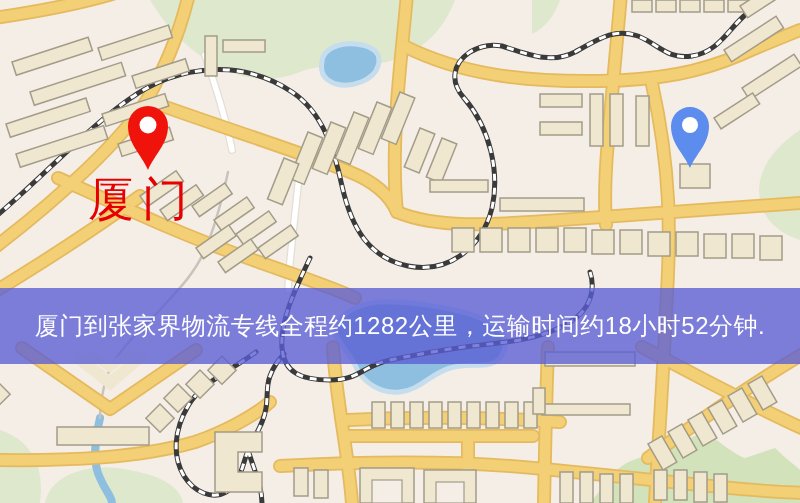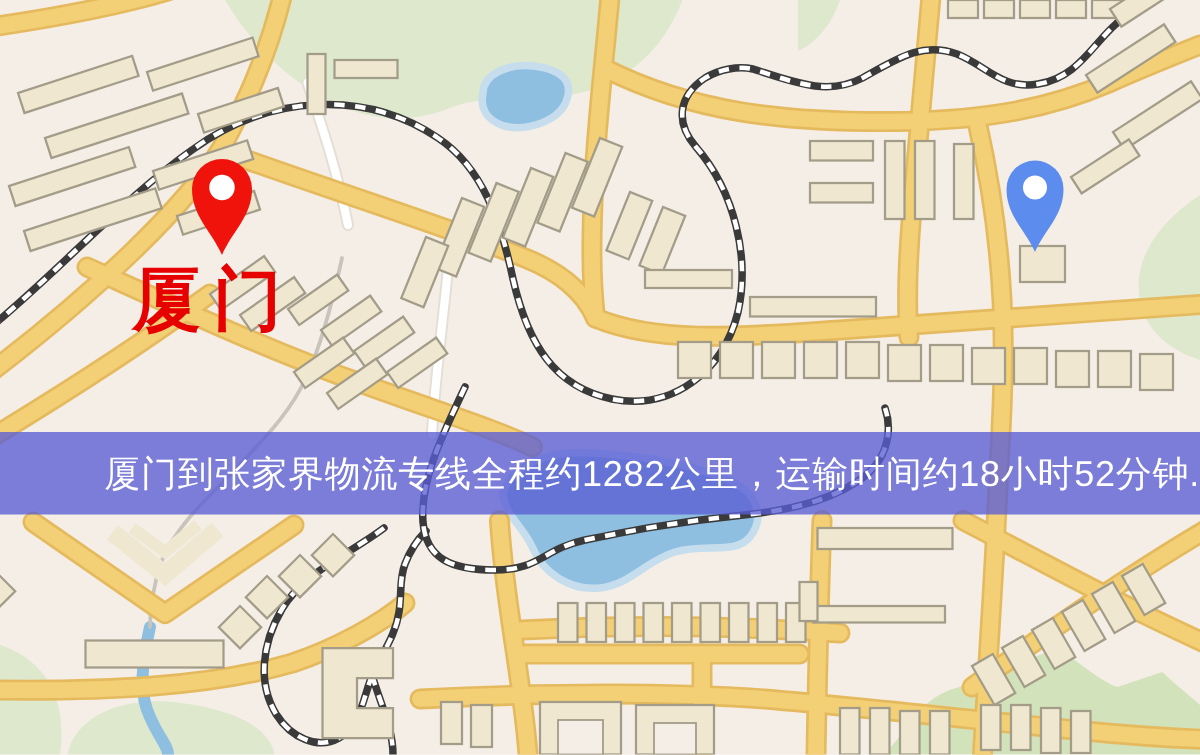--- a/index.html
+++ b/index.html
@@ -23,27 +23,27 @@
   .road-casing{fill:none;stroke:var(--road-edge);stroke-width:14;stroke-linecap:round;stroke-linejoin:round;}
   .road-fill{fill:none;stroke:var(--road);stroke-width:10.5;stroke-linecap:round;stroke-linejoin:round;}
   .minor-casing{fill:none;stroke:#e4ded4;stroke-width:8;stroke-linecap:round;}
   .minor-fill{fill:none;stroke:var(--minor-road);stroke-width:5.5;stroke-linecap:round;}
   .rail-base{fill:none;stroke:var(--rail);stroke-width:5;stroke-linecap:round;}
   .rail-dash{fill:none;stroke:var(--rail-dash);stroke-width:3;stroke-dasharray:7 7;stroke-linecap:butt;}
   .bld{fill:var(--building);stroke:var(--building-edge);stroke-width:1.5;}
   .bld-stroke{fill:none;stroke:var(--building);stroke-width:12;stroke-linejoin:miter;}
   .bld-stroke2{fill:none;stroke:var(--building);stroke-width:8;}
   .notch{fill:var(--background);stroke:var(--building-edge);stroke-width:1.2;}
-  .banner{position:absolute;left:0;top:288px;width:800px;height:55px;z-index:3;
-          background:var(--banner-bg);display:flex;align-items:center;justify-content:flex-end;}
+  .banner{position:absolute;left:0;top:288px;width:800px;height:76px;z-index:3;
+          background:var(--banner-bg);display:flex;align-items:center;justify-content:center;}
   .banner-text{color:var(--banner-text);font-size:24px;letter-spacing:0.5px;white-space:nowrap;}
   .pin{position:absolute;z-index:4;}
   .pin-origin{left:124px;top:102px;}
   .pin-destination{left:667px;top:104px;}
-  .place-label{position:absolute;z-index:4;font-weight:bold;white-space:nowrap;line-height:1;}
+  .place-label{position:absolute;z-index:4;font-weight:normal;white-space:nowrap;line-height:1;}
   .label-origin{left:88px;top:176px;font-size:46px;letter-spacing:8px;color:var(--origin-label);}
   .label-destination{left:610px;top:182px;font-size:42px;letter-spacing:8px;color:var(--destination-label);}
 </style>
 </head>
 <body>
 
 <div class="stage">
 
   <svg class="map" width="800" height="503" viewBox="0 0 800 503" aria-hidden="true">
     <defs>

